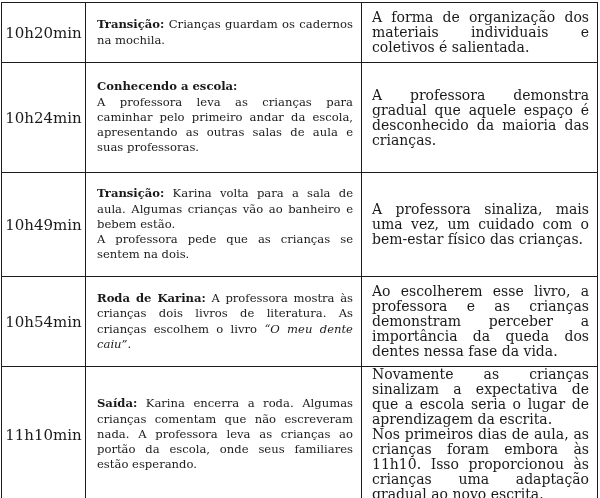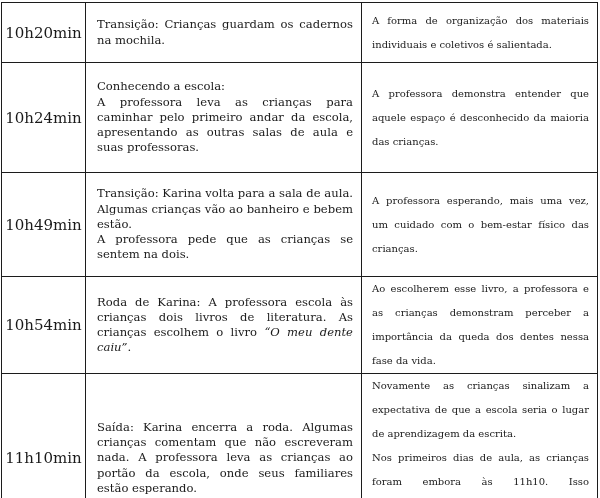--- a/index.html
+++ b/index.html
@@ -2,48 +2,48 @@
 <html><head>
 <meta charset="utf-8">
 <style>
   html, body { margin:0; padding:0; background:#ffffff; }
   body { width:600px; height:498px; position:relative; overflow:hidden;
          font-family:"DejaVu Serif","Liberation Serif",serif; color:#1a1a1a; }
   .tbl { position:absolute; left:1px; top:2px; width:597px; border-collapse:collapse; table-layout:fixed; }
   .tbl td { border:1.3px solid #1c1c1c; vertical-align:middle; padding:0; }
   .c-time { width:83px; text-align:center; font-size:15px; }
   .c-desc { width:256px; font-size:11.6px; line-height:15.2px; padding:0 8px 0 11px !important; text-align:justify; }
-  .c-note { font-size:10px; line-height:24px; padding:0 8px 0 10px !important; text-align:justify; }
-  .lbl { font-weight:normal; }
+  .c-note { font-size:14px; line-height:15px; padding:0 8px 0 10px !important; text-align:justify; }
+  .lbl { font-weight:bold; }
   .it { font-style:italic; }
   .blk { display:block; }
 </style>
 </head>
 <body>
 
 <table class="tbl">
   <tbody>
       <tr style="height:60px;">
     <td class="c-time">10h20min</td>
     <td class="c-desc"><span class="lbl">Transição:</span><span> Crianças guardam os cadernos na mochila.</span></td>
     <td class="c-note">A forma de organização dos materiais individuais e coletivos é salientada.</td>
   </tr>
   <tr style="height:110px;">
     <td class="c-time">10h24min</td>
     <td class="c-desc"><span class="lbl blk">Conhecendo a escola:</span><span>A professora leva as crianças para caminhar pelo primeiro andar da escola, apresentando as outras salas de aula e suas professoras.</span></td>
-    <td class="c-note">A professora demonstra entender que aquele espaço é desconhecido da maioria das crianças.</td>
+    <td class="c-note">A professora demonstra gradual que aquele espaço é desconhecido da maioria das crianças.</td>
   </tr>
   <tr style="height:104px;">
     <td class="c-time">10h49min</td>
     <td class="c-desc"><span class="lbl">Transição:</span><span> Karina volta para a sala de aula. Algumas crianças vão ao banheiro e bebem estão.</span><span class="blk">A professora pede que as crianças se sentem na dois.</span></td>
-    <td class="c-note">A professora esperando, mais uma vez, um cuidado com o bem-estar físico das crianças.</td>
+    <td class="c-note">A professora sinaliza, mais uma vez, um cuidado com o bem-estar físico das crianças.</td>
   </tr>
   <tr style="height:90px;">
     <td class="c-time">10h54min</td>
-    <td class="c-desc"><span class="lbl">Roda de Karina:</span><span> A professora escola às crianças dois livros de literatura. As crianças escolhem o livro </span><span class="it">“O meu dente caiu”</span><span>.</span></td>
+    <td class="c-desc"><span class="lbl">Roda de Karina:</span><span> A professora mostra às crianças dois livros de literatura. As crianças escolhem o livro </span><span class="it">“O meu dente caiu”</span><span>.</span></td>
     <td class="c-note">Ao escolherem esse livro, a professora e as crianças demonstram perceber a importância da queda dos dentes nessa fase da vida.</td>
   </tr>
   <tr style="height:130px;">
     <td class="c-time">11h10min</td>
     <td class="c-desc"><span class="lbl">Saída:</span><span> Karina encerra a roda. Algumas crianças comentam que não escreveram nada. A professora leva as crianças ao portão da escola, onde seus familiares estão esperando.</span></td>
     <td class="c-note">
           <span class="blk">Novamente as crianças sinalizam a expectativa de que a escola seria o lugar de aprendizagem da escrita.</span>
           <span class="blk">Nos primeiros dias de aula, as crianças foram embora às 11h10. Isso proporcionou às crianças uma adaptação gradual ao novo escrita.</span>
         </td>
   </tr>

